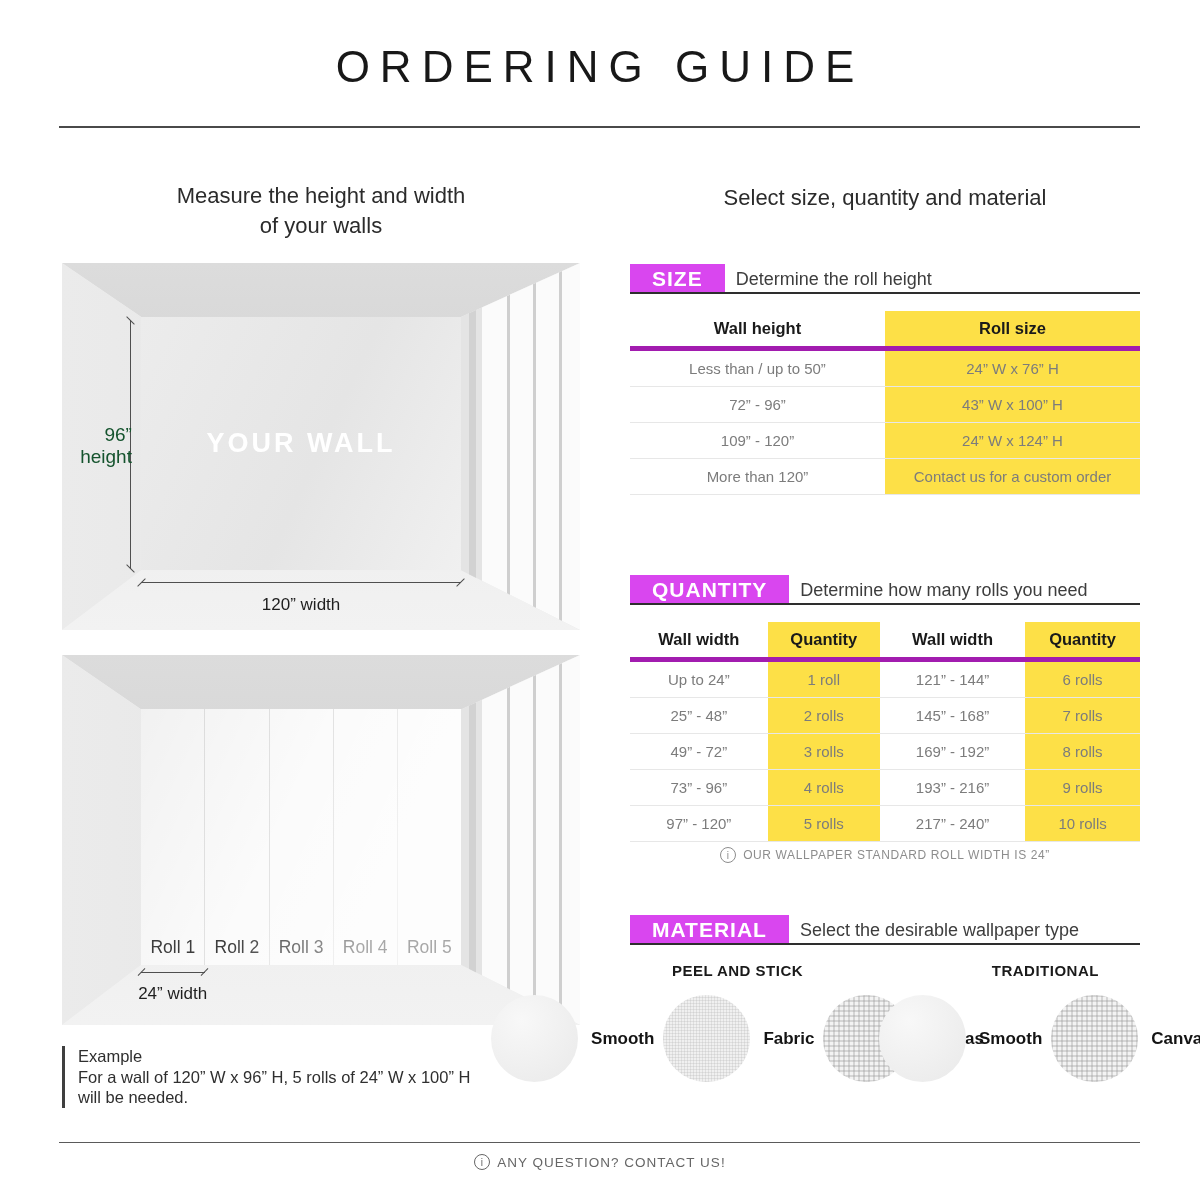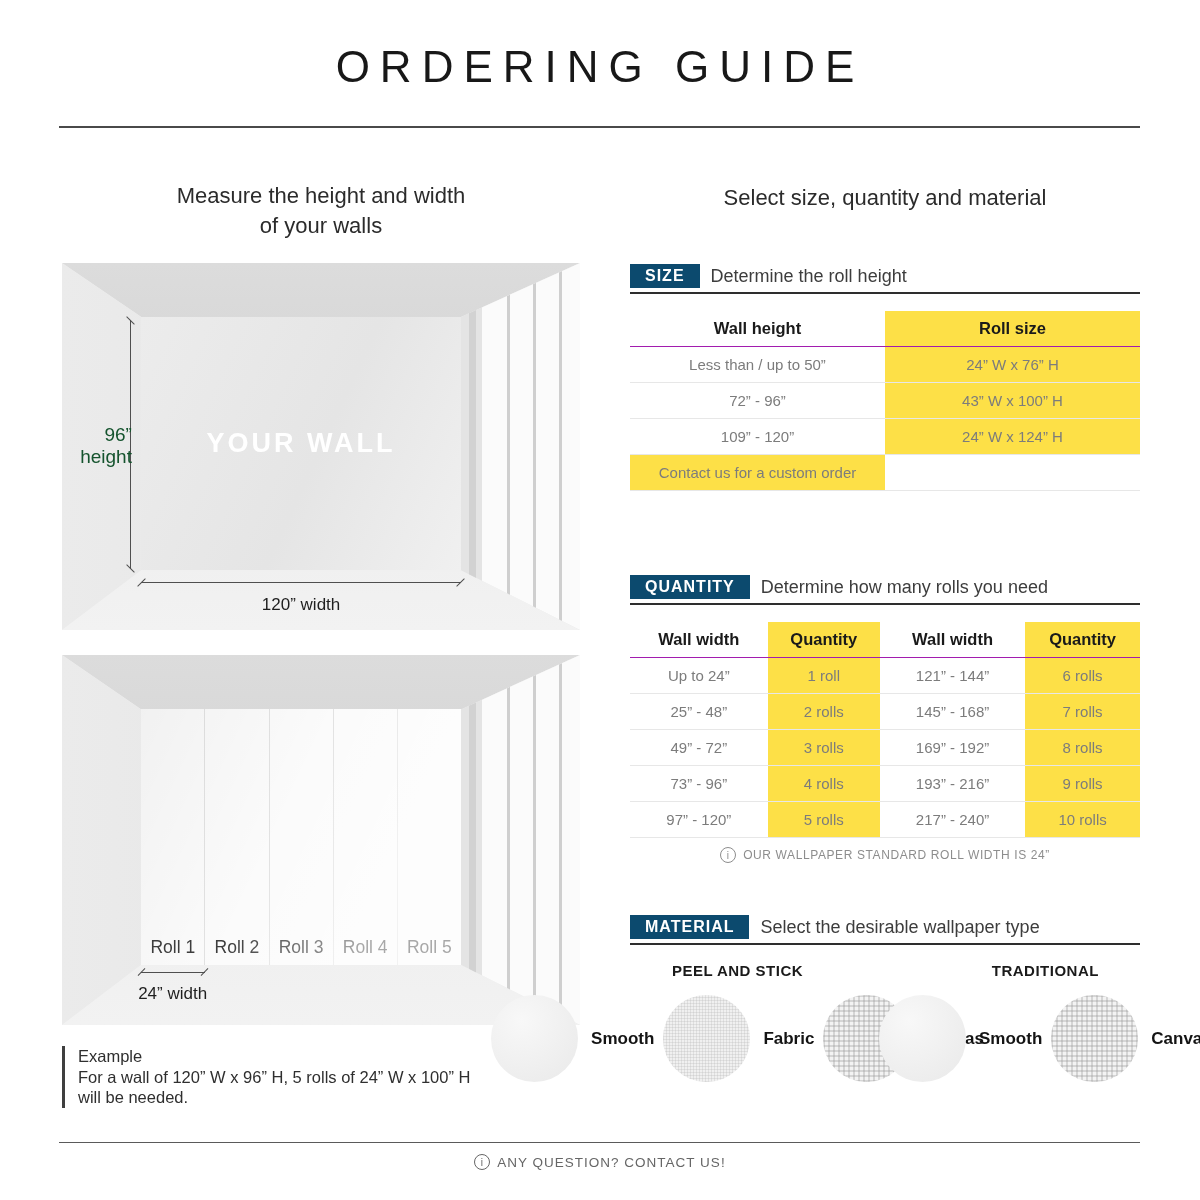--- a/index.html
+++ b/index.html
@@ -62,32 +62,32 @@
   .dim-h2::before,.dim-h2::after{content:"";position:absolute;width:1px;height:10px;background:#4f4f4f;top:-5px;transform:rotate(45deg);}
   .dim-h2::before{left:0;} .dim-h2::after{right:0;}
   .w2-label{position:absolute;left:14.7%;top:88.8%;width:25%;font-size:17px;color:#1f1f1f;}
 
   
   .example{position:absolute;left:62px;top:1046px;width:520px;border-left:3px solid #3f3f3f;
     padding-left:13px;font-size:16.5px;color:#2f2f2f;line-height:20.5px;}
 
   
   .section-header{position:absolute;left:630px;width:510px;display:flex;align-items:center;gap:11px;}
-  .badge{background:#0c4a6e;color:#ffffff;font-weight:700;font-size:16px;padding:3px 15px;letter-spacing:1px;}
+  .badge{background:#d946ef;color:#ffffff;font-weight:700;font-size:21px;padding:3px 22px;letter-spacing:1px;}
   .section-sub{font-size:18px;color:#3d3d3d;}
   .section-rule{position:absolute;left:630px;width:510px;height:2px;background:#2e2e2e;}
   .hdr-size{top:264px;} .rule-size{top:292px;}
   .hdr-qty{top:575px;}  .rule-qty{top:603px;}
   .hdr-mat{top:915px;}  .rule-mat{top:943px;}
 
   
   .tbl{position:absolute;left:630px;width:510px;font-size:15px;color:#7c7c7c;}
   .size-tbl{top:311px;} .qty-tbl{top:622px;}
   .trow{display:flex;align-items:stretch;border-bottom:1px solid #e7e7e7;min-height:35px;}
-  .thead{font-weight:700;color:#1a1a1a;font-size:16.5px;border-bottom:1px solid #a21caf;}
+  .thead{font-weight:700;color:#1a1a1a;font-size:16.5px;border-bottom:5px solid #a21caf;}
   .cell{display:flex;align-items:center;justify-content:center;text-align:center;padding:2px 4px;box-sizing:border-box;}
   .gray{background:#fde047;}
   .c50{width:50%;}
   .q1{width:27%;} .q2{width:22%;} .q3{width:28.5%;} .q4{width:22.5%;}
   .two-line{line-height:16px;padding:4px;}
 
   .roll-note{position:absolute;left:630px;top:847px;width:510px;display:flex;justify-content:center;
     align-items:center;gap:7px;font-size:12px;letter-spacing:0.6px;color:#8d8d8d;}
   .info-icon{width:14px;height:14px;border:1px solid #8d8d8d;border-radius:50%;flex:none;
     display:inline-flex;align-items:center;justify-content:center;font-size:10px;color:#8d8d8d;}
@@ -207,20 +207,21 @@
   </div>
   <div class="trow">
     <div class="cell c50">72” - 96”</div>
     <div class="cell c50 gray">43” W x 100” H</div>
   </div>
   <div class="trow">
     <div class="cell c50">109” - 120”</div>
     <div class="cell c50 gray">24” W x 124” H</div>
   </div>
   <div class="trow">
+    <div class="cell c50">More than 120”</div>
     <div class="cell c50 gray two-line" style="max-width:50%;width:50%;">Contact us for a custom order</div>
   </div>
 </div>
 
 <div class="section-header hdr-qty">
   <span class="badge">QUANTITY</span>
   <span class="section-sub">Determine how many rolls you need</span>
 </div>
 <div class="section-rule rule-qty"></div>
 

